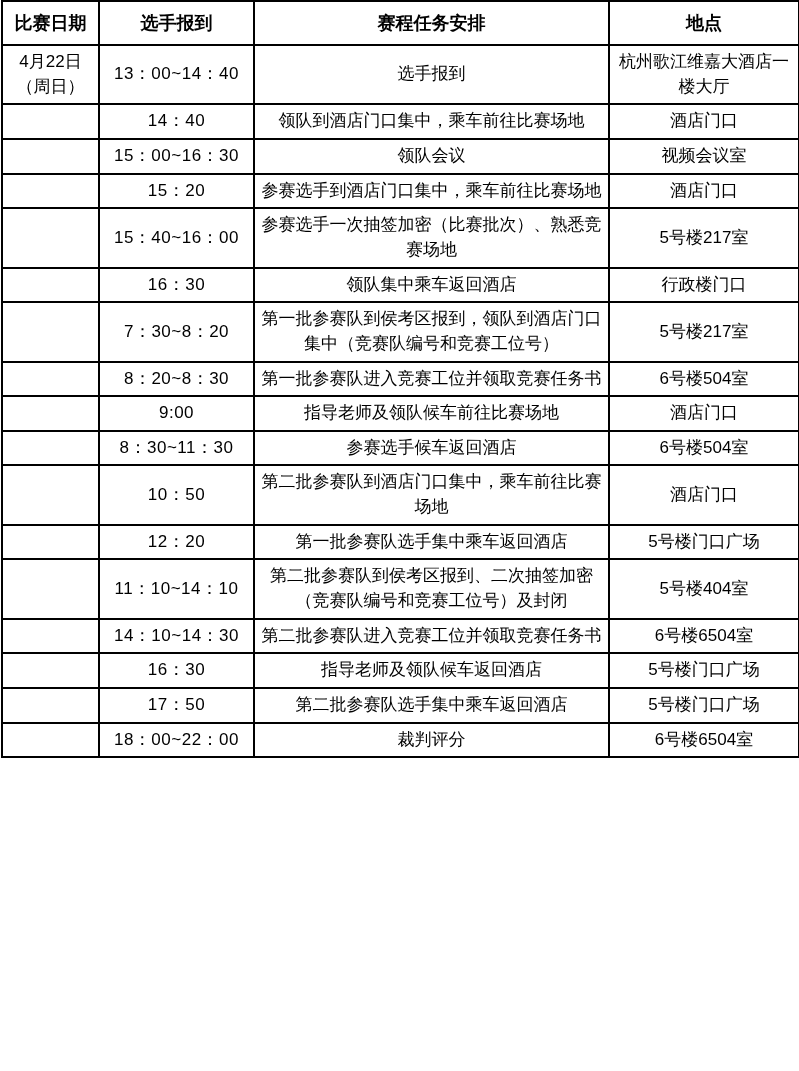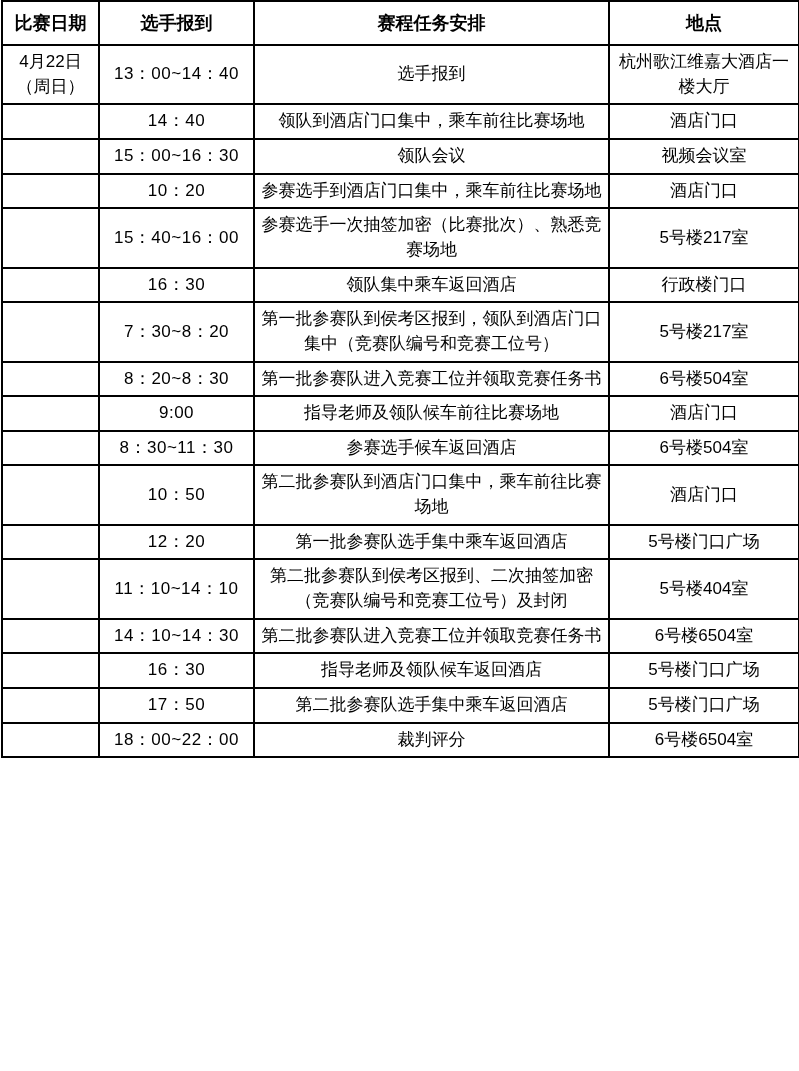--- a/index.html
+++ b/index.html
@@ -99,21 +99,21 @@
         <td class="place-cell">酒店门口</td>
       </tr>
       <tr>
         <td class="date-cell empty-cell"></td>
         <td class="time-cell">15：00~16：30</td>
         <td class="task-cell">领队会议</td>
         <td class="place-cell">视频会议室</td>
       </tr>
       <tr>
         <td class="date-cell empty-cell"></td>
-        <td class="time-cell">10：20</td>
+        <td class="time-cell">15：20</td>
         <td class="task-cell">参赛选手到酒店门口集中，乘车前往比赛场地</td>
         <td class="place-cell">酒店门口</td>
       </tr>
       <tr>
         <td class="date-cell empty-cell"></td>
         <td class="time-cell">15：40~16：00</td>
         <td class="task-cell">参赛选手一次抽签加密（比赛批次）、熟悉竞赛场地</td>
         <td class="place-cell">5号楼217室</td>
       </tr>
       <tr>

